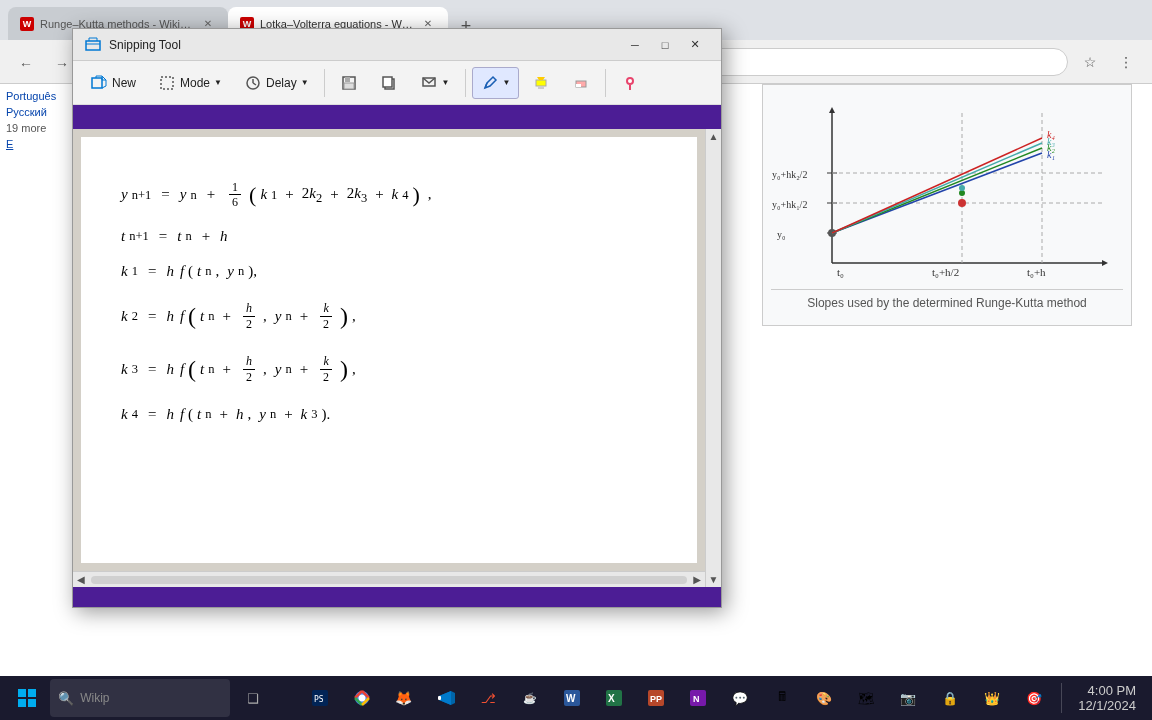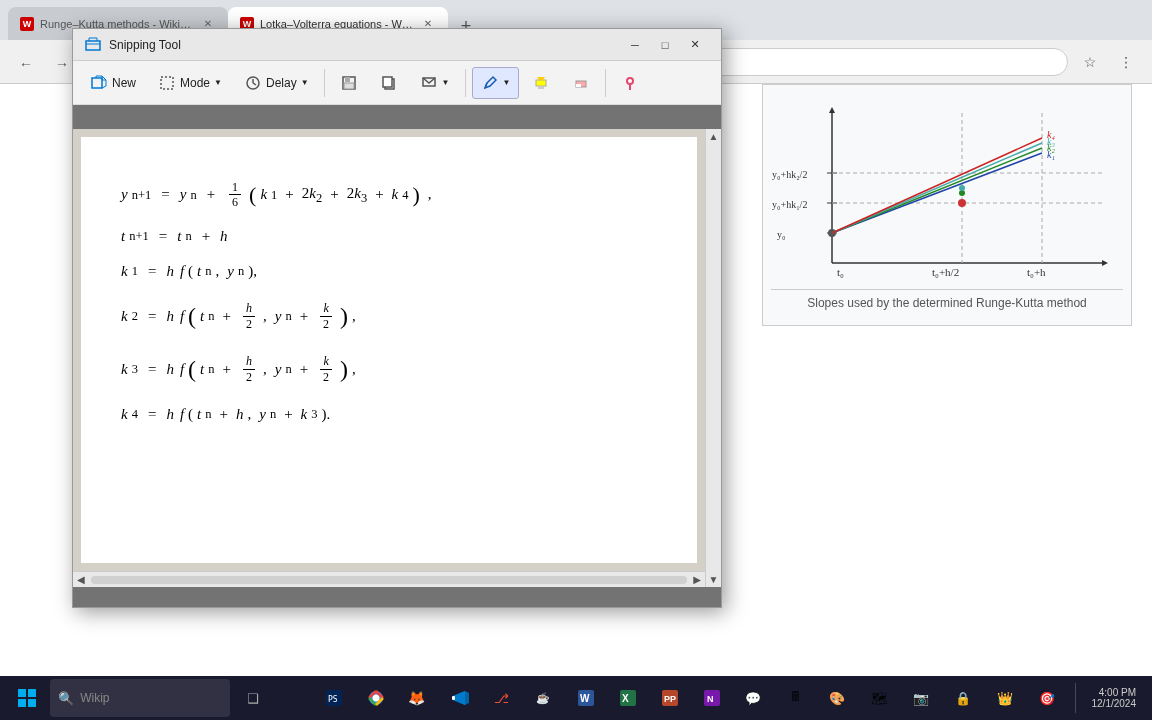--- a/index.html
+++ b/index.html
@@ -180,21 +180,21 @@
 
     .link-text { color: #0645ad; text-decoration: none; }
 
     
     .snipping-tool {
       position: absolute;
       top: 28px;
       left: 72px;
       width: 650px;
       height: 580px;
-      background: #737373;
+      background: #4c1d95;
       border: 1px solid #999;
       box-shadow: 4px 4px 20px rgba(0,0,0,0.4);
       z-index: 100;
     }
 
     .snipping-title-bar {
       height: 32px;
       background: #e8e8e8;
       display: flex;
       align-items: center;
@@ -443,20 +443,26 @@
   <div class="address-bar">
     <span style="color:#666;font-size:11px;margin-right:6px;">🔒</span>
     <span style="font-size:12px;color:#333;">en.wikipedia.org/wiki/Runge–Kutta_methods</span>
   </div>
   <div class="toolbar-btn">☆</div>
   <div class="toolbar-btn">⋮</div>
 </div>
 
 <div class="page-content">
 
+  <div class="lang-sidebar">
+    <a class="lang-item">Português</a>
+    <a class="lang-item">Русский</a>
+    <div style="padding:2px 6px;font-size:11px;color:#555;">19 more</div>
+    <div style="padding:2px 6px;font-size:11px;color:#0645ad;text-decoration:underline;">E</div>
+  </div>
 
   <div class="article-content" style="left:75px;right:0;">
 
     <div class="figure-box" style="float:right;margin-left:20px;margin-bottom:10px;width:370px;">
       <div class="graph-container">
         <svg width="100%" height="190" viewBox="0 0 350 190">
 
           <line x1="60" y1="170" x2="330" y2="170" stroke="#333" stroke-width="1.5"></line>
           <line x1="60" y1="20" x2="60" y2="170" stroke="#333" stroke-width="1.5"></line>
 
@@ -891,17 +897,17 @@
   <div class="taskbar-item" style="font-size:13px;">🖩</div>
   <div class="taskbar-item" style="font-size:13px;">🎨</div>
   <div class="taskbar-item" style="font-size:13px;">🗺</div>
   <div class="taskbar-item" style="font-size:13px;">📷</div>
   <div class="taskbar-item" style="font-size:13px;">🔒</div>
   <div class="taskbar-item" style="font-size:13px;">👑</div>
   <div class="taskbar-item" style="font-size:13px;">🎯</div>
 
   <div style="width:1px;height:30px;background:rgba(255,255,255,0.2);margin:0 4px;"></div>
 
-  <div style="font-size:10px;color:#ccc;display:flex;flex-direction:column;align-items:flex-end;justify-content:center;padding:0 8px;">
+  <div style="font-size:13px;color:#ccc;display:flex;flex-direction:column;align-items:flex-end;justify-content:center;padding:0 8px;">
     <span>4:00 PM</span>
     <span>12/1/2024</span>
   </div>
 </div>
 
 </body></html>

